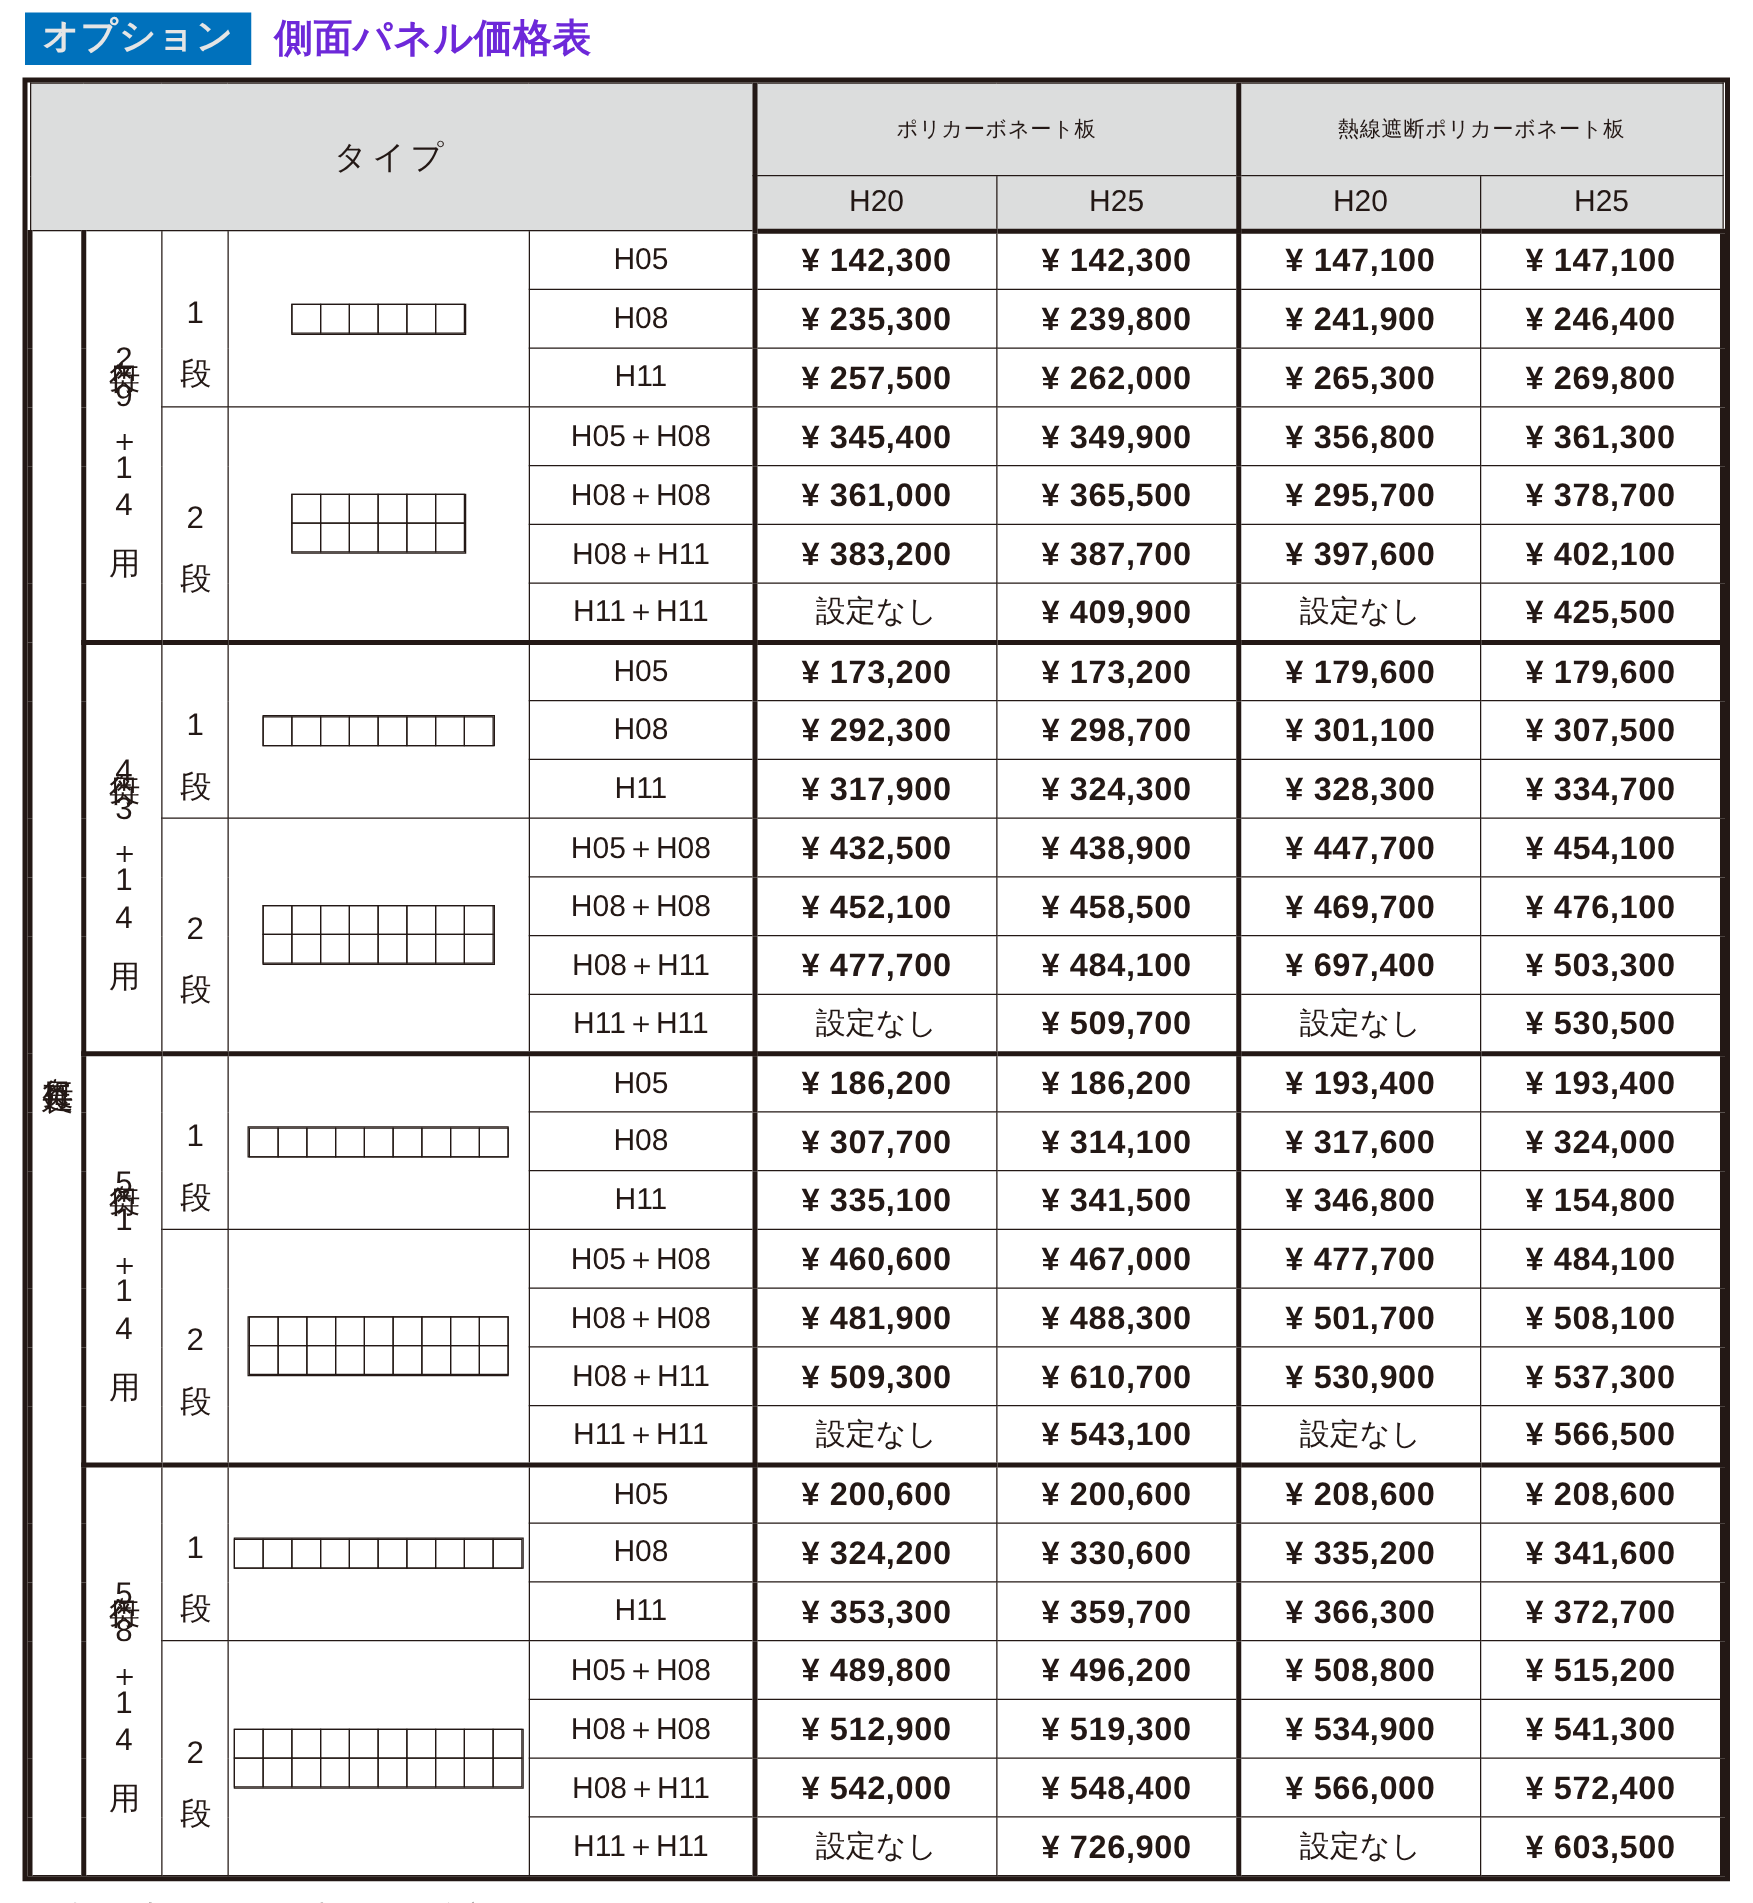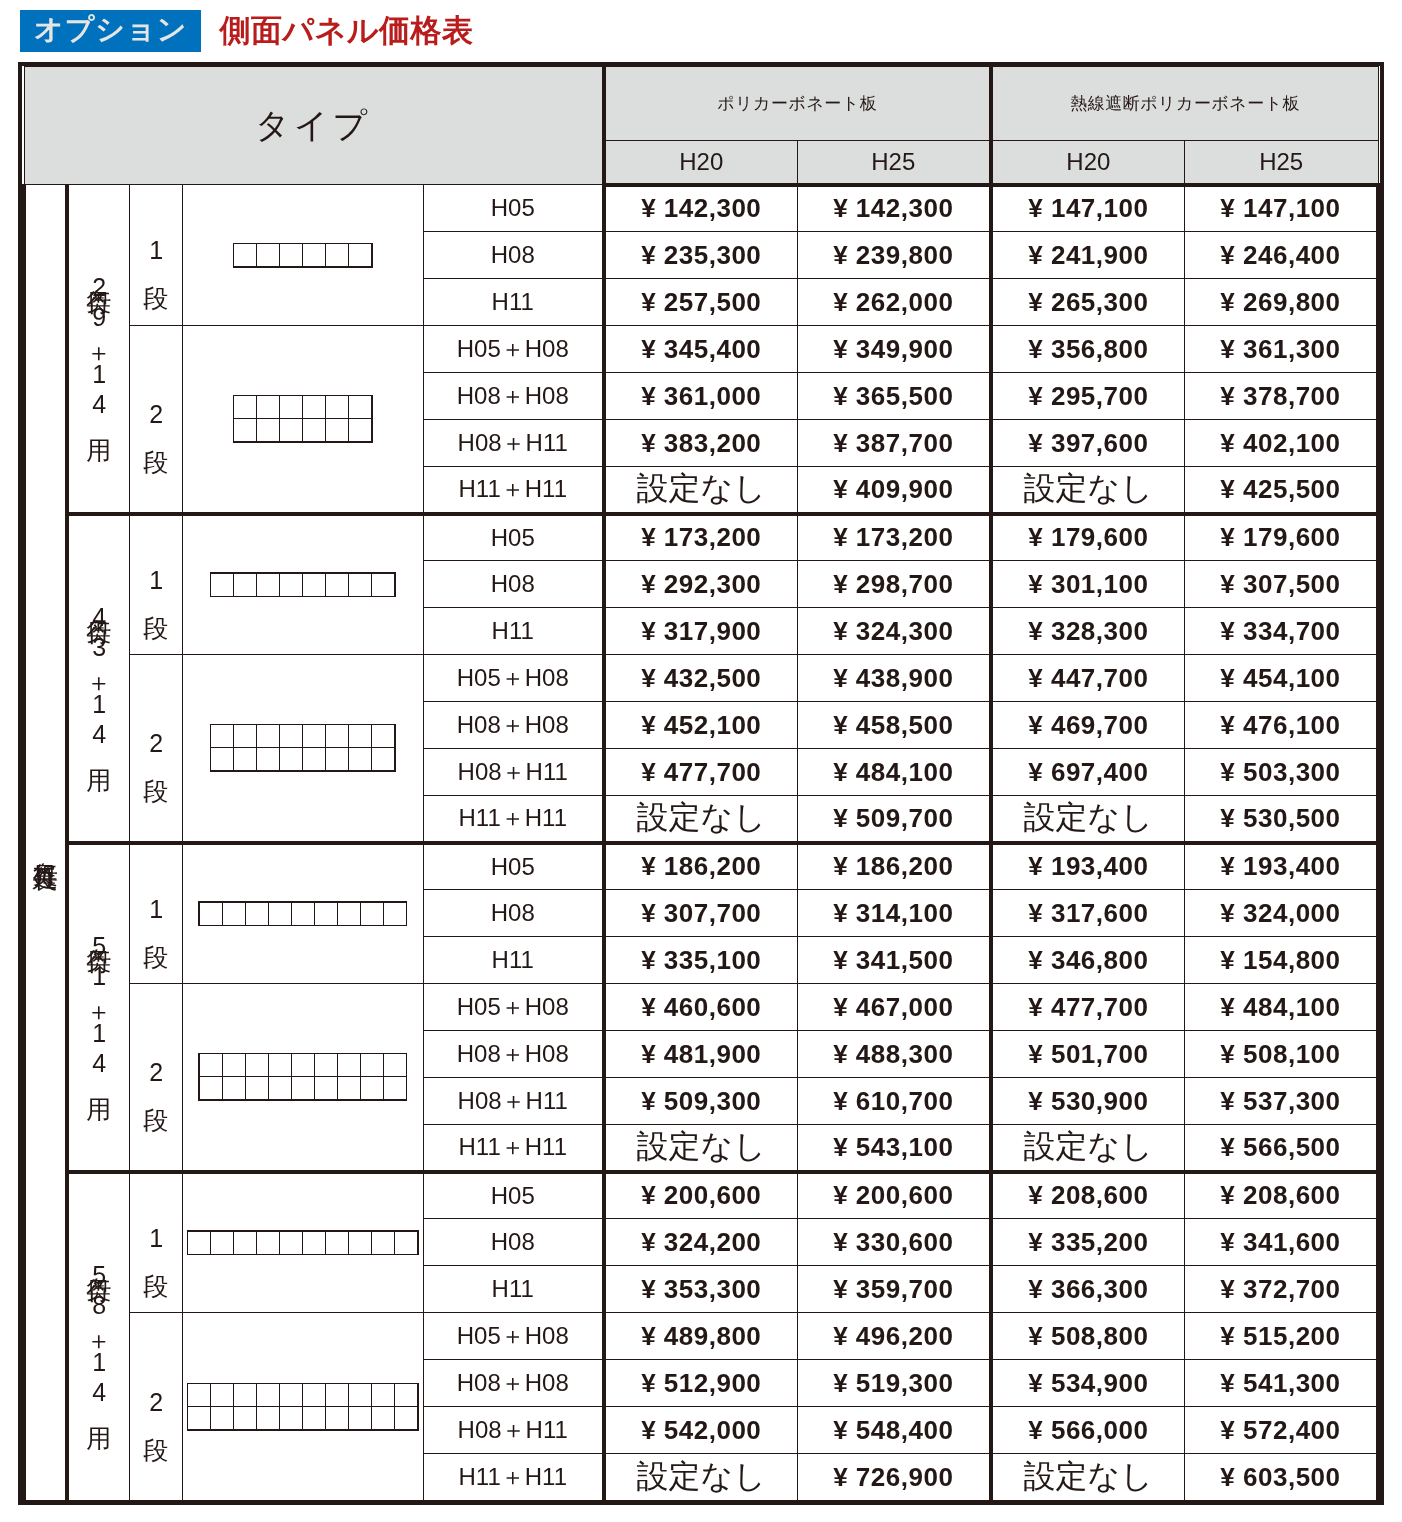--- a/index.html
+++ b/index.html
@@ -32,21 +32,21 @@
     padding: 3px 14px 5px 14px;
     line-height: 1.15;
     white-space: nowrap;
   }
   .title-text {
     font-size: 31px;
     font-weight: bold;
     margin-left: 18px;
     letter-spacing: 0.5px;
     white-space: nowrap;
-    color: #b91c1c;
+    color: #6d28d9;
   }
 
   
   .table-wrap {
     margin: 0 18px 0 18px;
     width: 1366px;
     border: 4px solid #231815;
     border-collapse: collapse;
   }
   table.price {
@@ -59,21 +59,21 @@
     border: 1px solid #231815;
     padding: 0;
     text-align: center;
     vertical-align: middle;
     font-weight: normal;
   }
 
   
   .hdr { background: #dcdddd; }
   .hdr-type {
-    font-size: 34px;
+    font-size: 26px;
     letter-spacing: 4px;
     height: 118px;
   }
   .hdr-mat {
     font-size: 17px;
     height: 74px;
     letter-spacing: 0.5px;
   }
   .hdr-h {
     font-size: 24px;
@@ -102,21 +102,21 @@
   .cell-spec   { width: 178px; font-size: 24px; }
   .cell-price  { width: 191px; }
 
   .price-val {
     font-weight: bold;
     font-size: 26px;
     letter-spacing: 0.5px;
     white-space: nowrap;
   }
   .price-none {
-    font-size: 32px;
+    font-size: 24px;
     font-weight: normal;
     white-space: nowrap;
     font-family: Liberation Serif, serif;
   }
   .data-row { height: 47px; }
 
   
   .fig-box {
     display: flex;
     justify-content: center;

